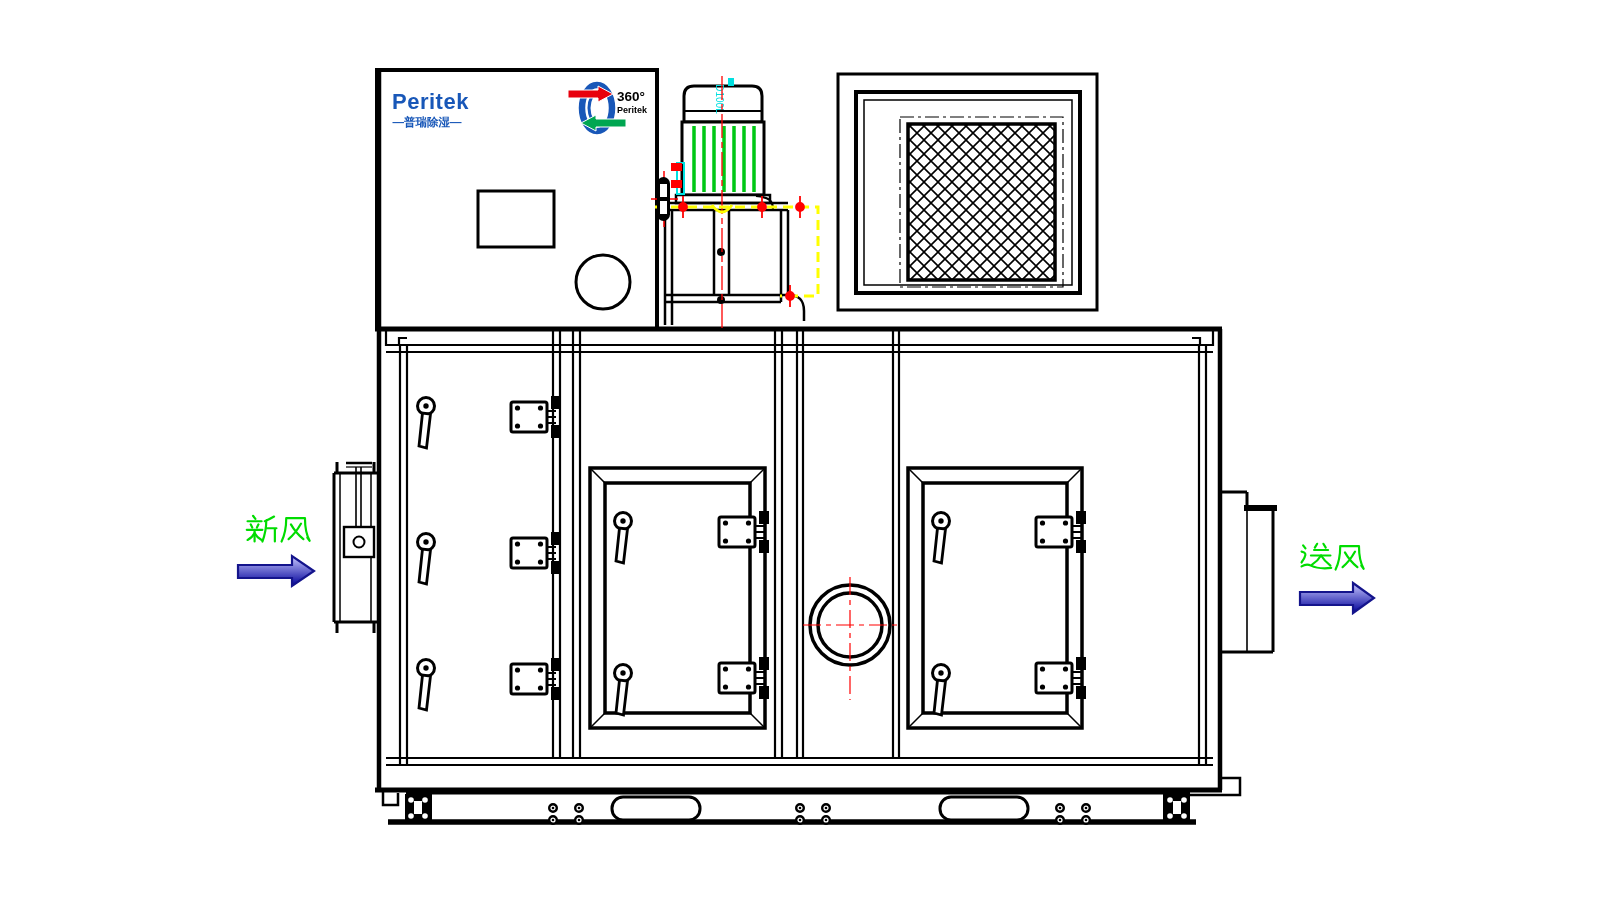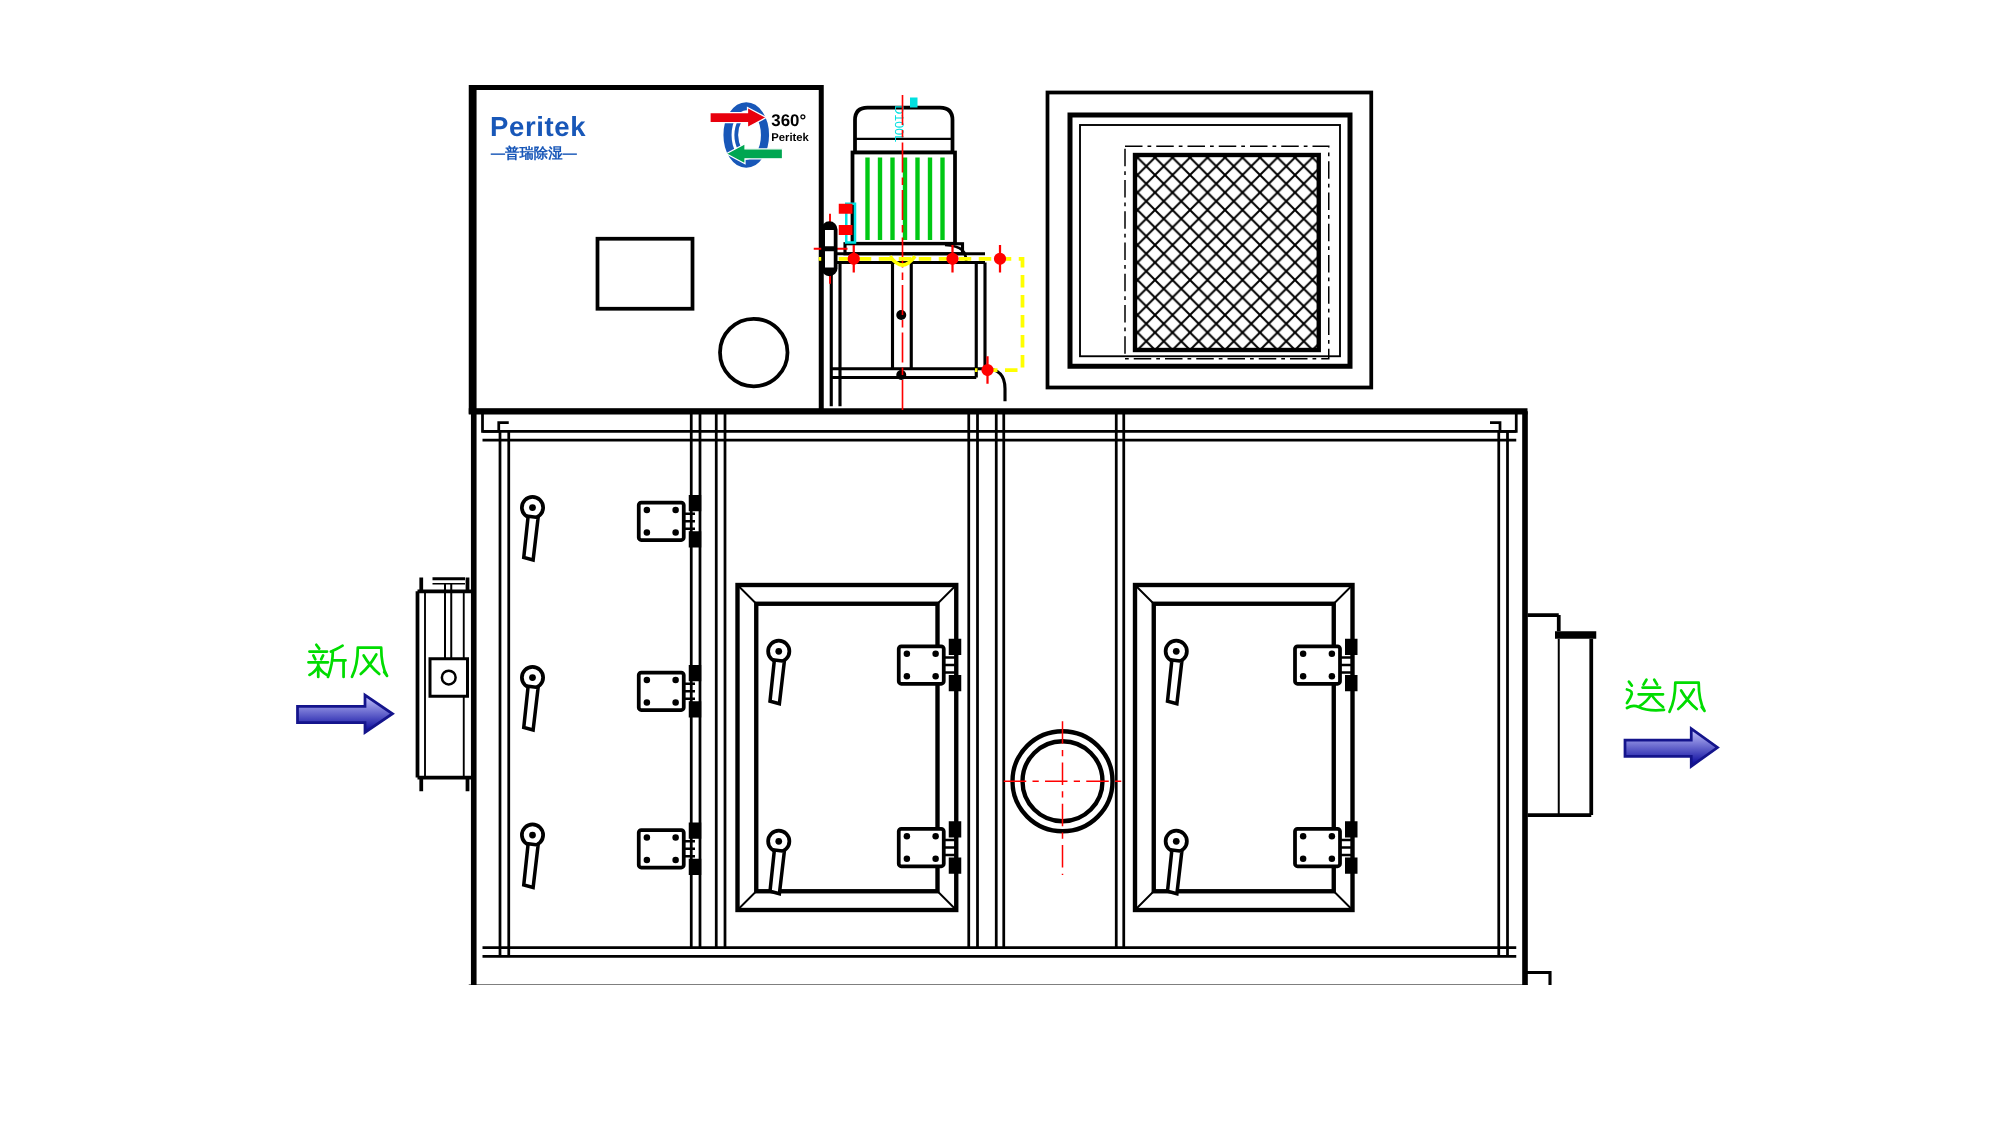--- a/index.html
+++ b/index.html
@@ -1,16 +1,16 @@
 <!DOCTYPE html>
 <html><head>
 <meta charset="utf-8">
 <style>
   html,body{margin:0;padding:0;background:#fff;}
-  .page{position:relative;width:1613px;height:788px;background:#fff;overflow:hidden;}
+  .page{position:relative;width:1613px;height:897px;background:#fff;overflow:hidden;}
   svg{display:block;}
   text.cad{font-family:"Liberation Sans","DejaVu Sans",sans-serif;}
 </style>
 </head>
 <body>
 
 <div class="page">
 <svg width="1613" height="897" viewBox="0 0 1613 897">
   <defs>
     <linearGradient id="arrG" x1="0" y1="0" x2="0" y2="1">

